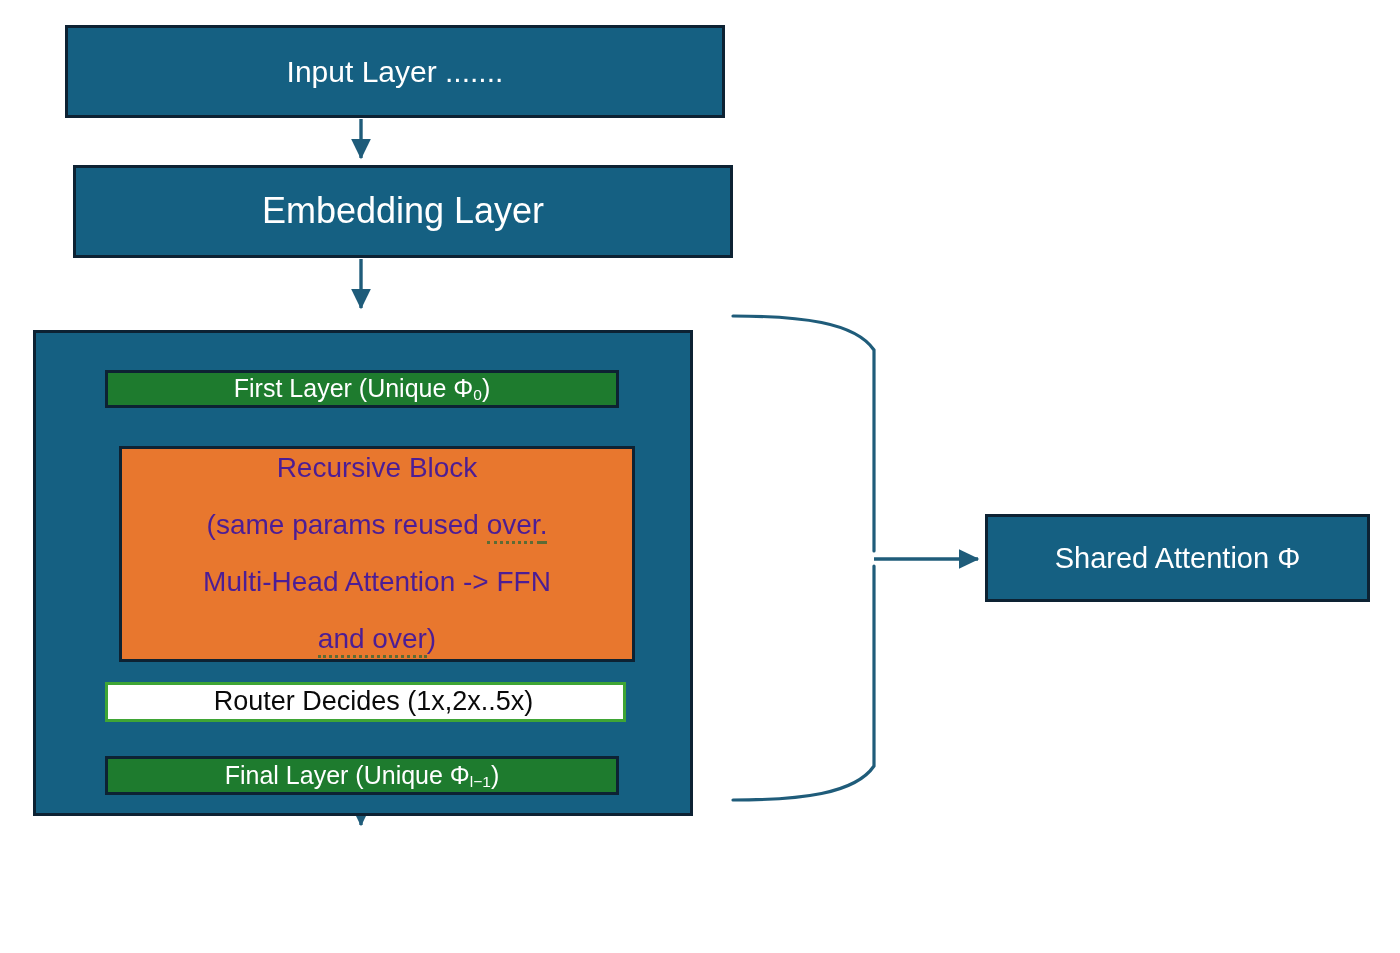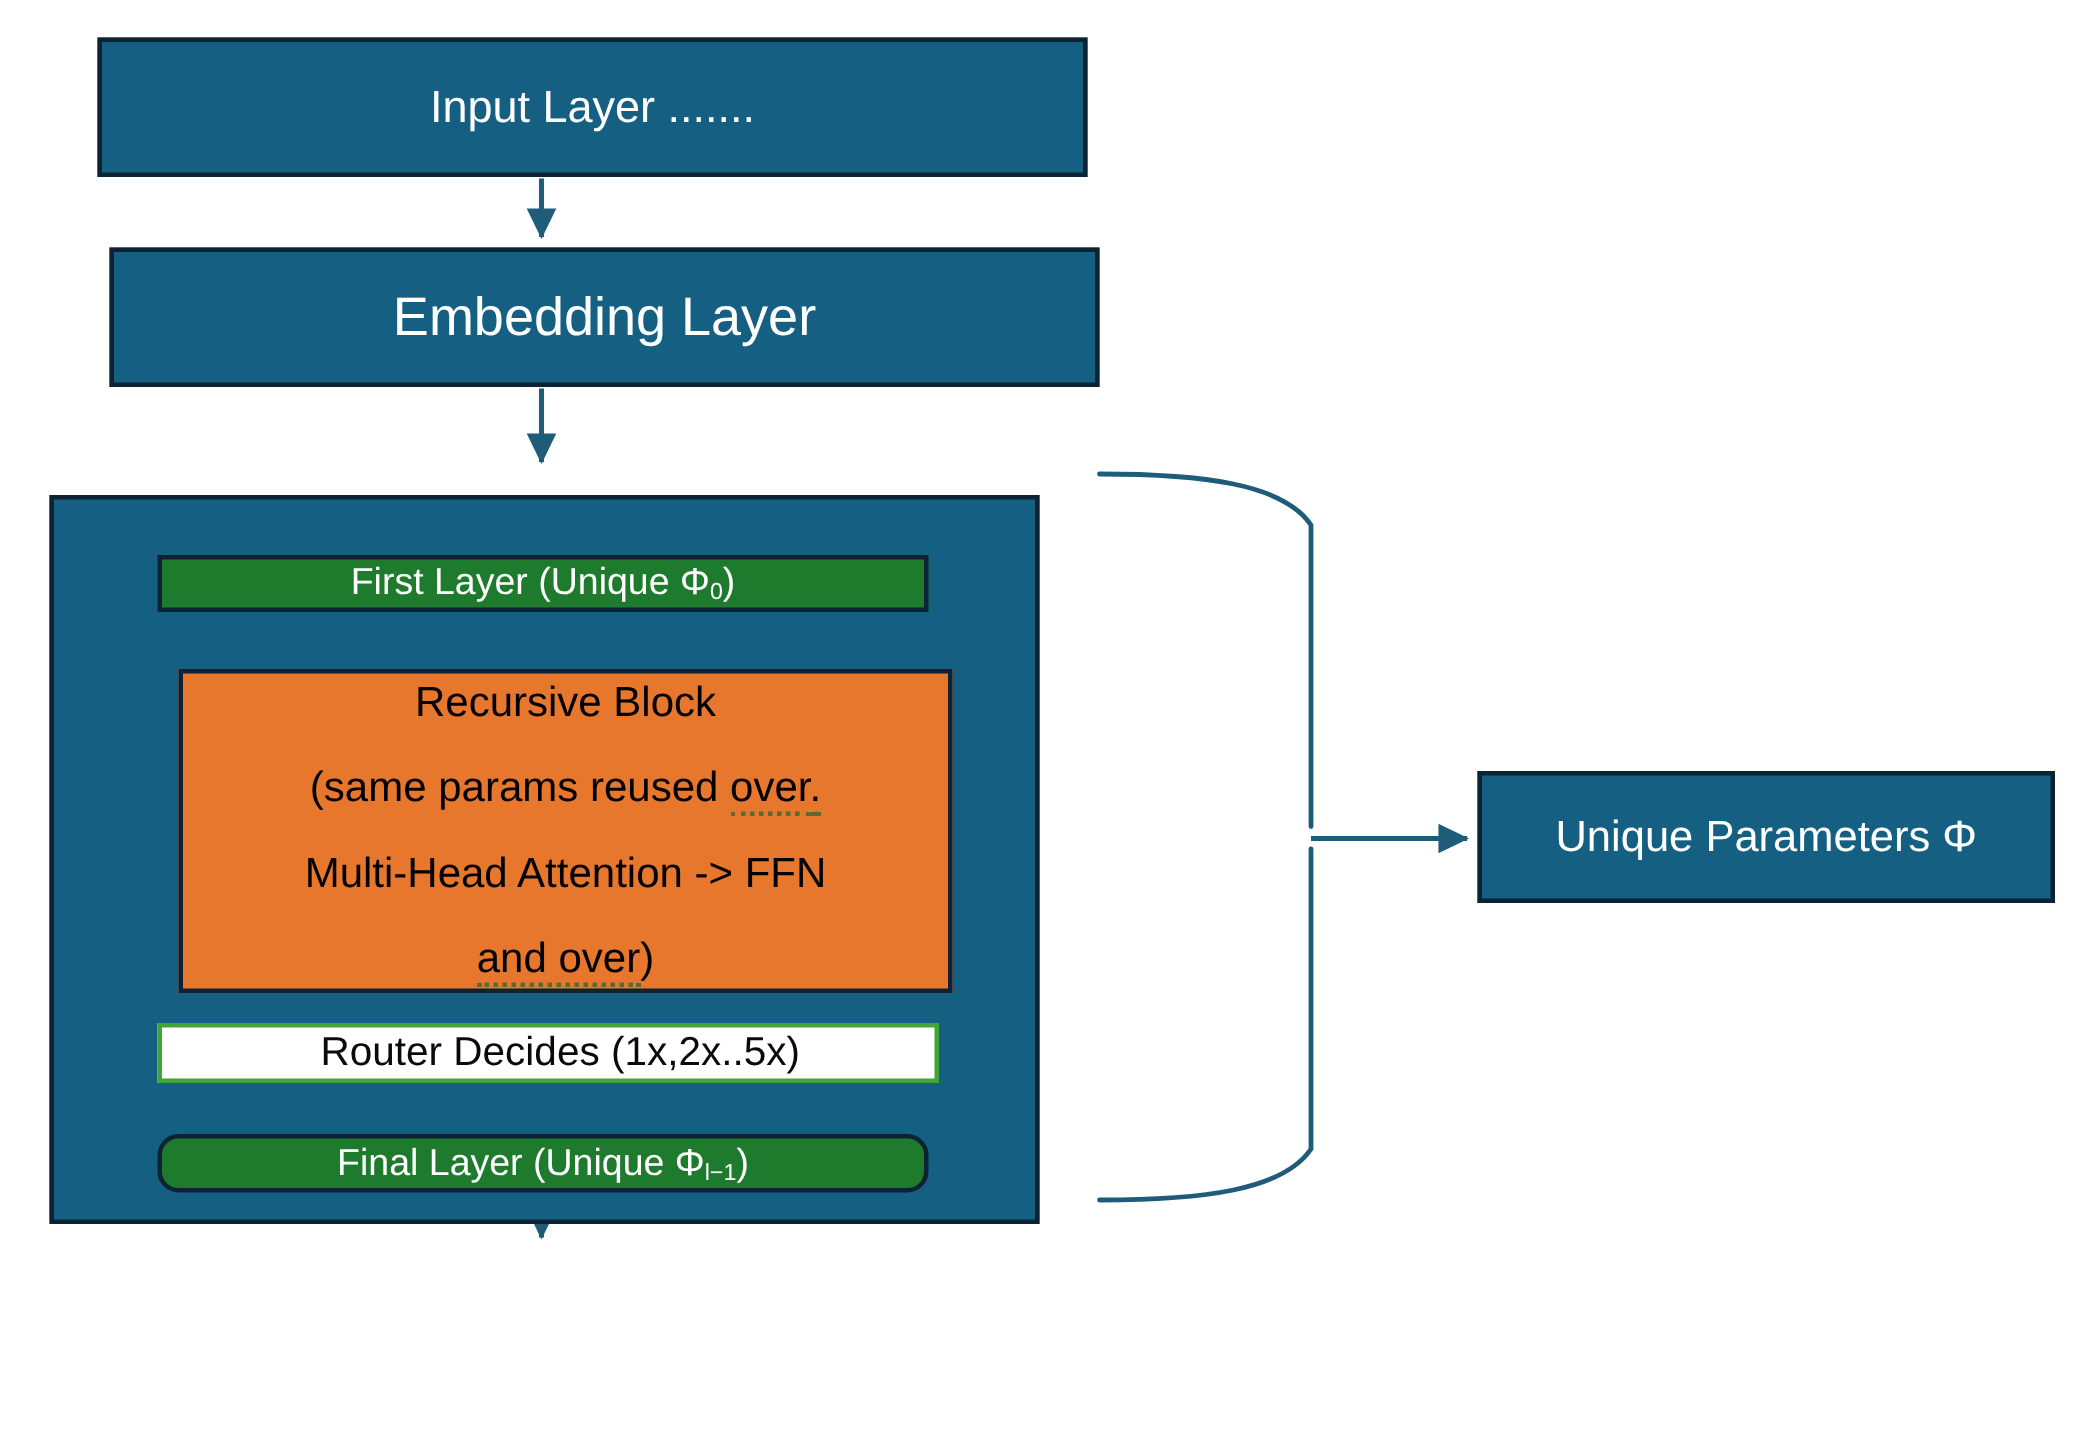--- a/index.html
+++ b/index.html
@@ -36,21 +36,21 @@
     color: #ffffff;
   }
   .green {
     background: #1E7B2E;
     border: 3px solid #0d2233;
     color: #ffffff;
   }
   .orange {
     background: #E8772E;
     border: 3px solid #0d2233;
-    color: #000000;
+    color: #4c1d95;
     gap: 20px;
   }
   .white-router {
     background: #ffffff;
     border: 3px solid #3FA535;
     color: #0a0a0a;
     padding-left: 16px;
   }
 
   
@@ -78,21 +78,20 @@
     font-size: 28px;
     line-height: 1.32;
   }
   #router-box {
     left: 69px; top: 349px; width: 521px; height: 40px;
     font-size: 27px;
   }
   #final-layer-box {
     left: 69px; top: 423px; width: 514px; height: 39px;
     font-size: 25px;
-    border-radius: 14px;
   }
   #output-layer-box {
     left: 33px; top: 832px; width: 660px; height: 93px;
     font-size: 30px;
   }
   #shared-params-box {
     left: 985px; top: 514px; width: 385px; height: 88px;
     font-size: 29px;
   }
 
@@ -168,16 +167,16 @@
       <span class="line">Router Decides (1x,2x..5x)</span>
     </div>
 
     <div class="box green" id="final-layer-box">
       <span class="line"><span>Final Layer (Unique Φ</span><sub>l−1</sub><span>)</span></span>
     </div>
   </div>
 
 
   <div class="box teal" id="shared-params-box">
-    <span class="line">Unique Parameters Φ</span>
+    <span class="line">Shared Attention Φ</span>
   </div>
 
 </div>
 
 </body></html>

